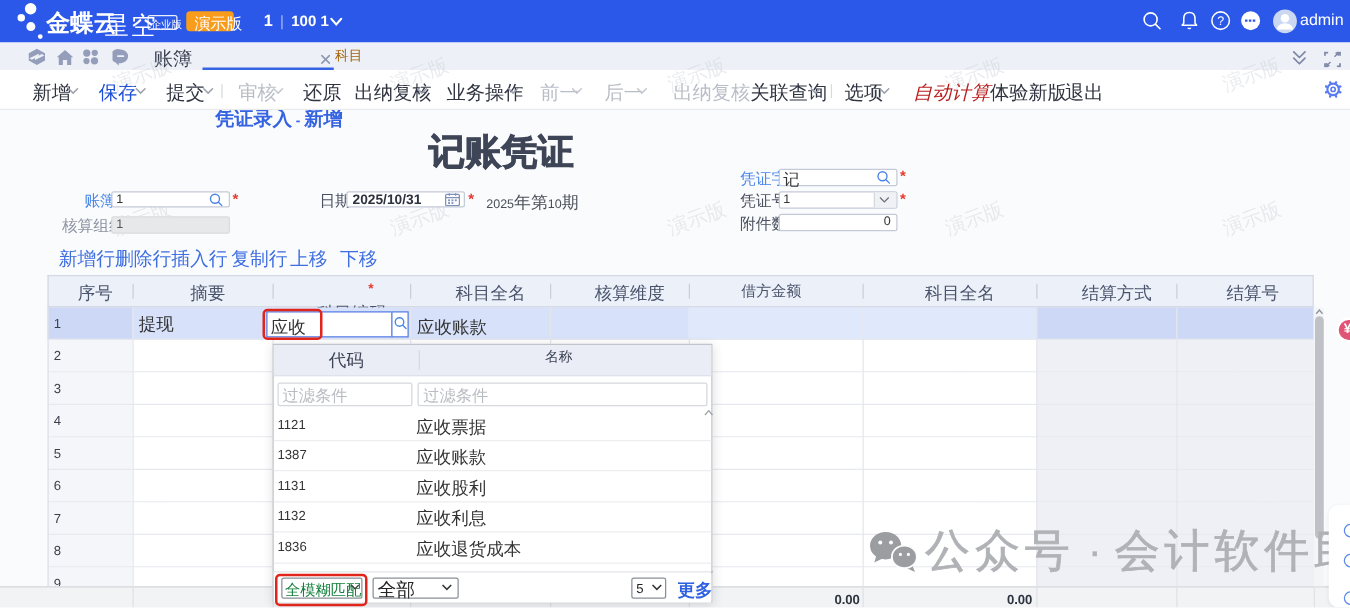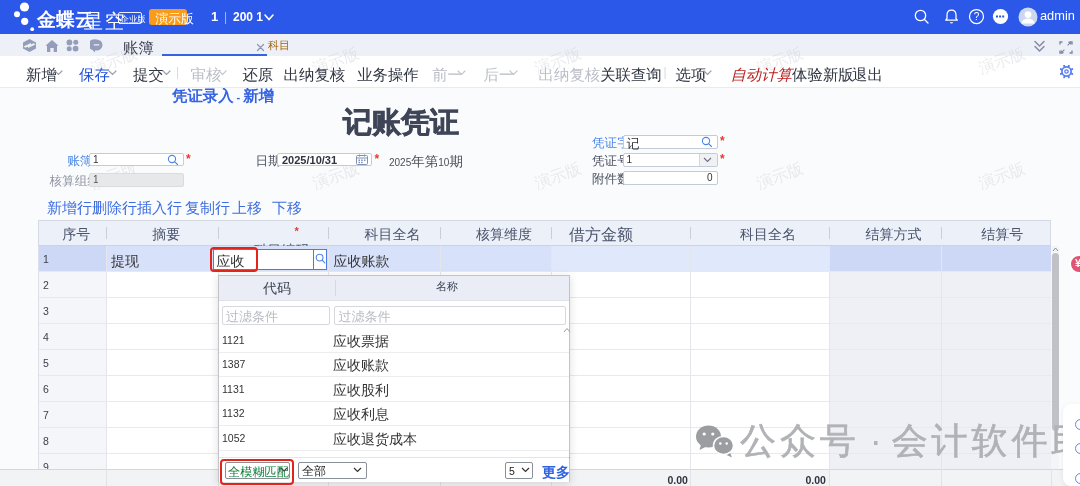--- a/index.html
+++ b/index.html
@@ -16,21 +16,21 @@
 <circle cx="24.2" cy="29.2" r="1.9" fill="#fff"></circle>
 </svg>
 <div class="abs cjk" style="left:37px;top:10px;font-size:19px;color:#fff;font-weight:700;">金蝶云</div>
 <div class="abs cjk" style="left:83px;top:10.5px;font-size:20px;color:#fff;letter-spacing:1.5px;">星空</div>
 <div class="abs" style="left:118px;top:12px;width:24px;height:12px;border:1px solid rgba(255,255,255,.9);border-radius:2px"></div>
 <div class="abs cjk" style="left:120.5px;top:14.5px;font-size:8.4px;color:#fff;">企业版</div>
 <div class="abs" style="left:149px;top:8.5px;width:38px;height:16.5px;background:#f99c1c;border-radius:3px"></div>
 <div class="abs cjk" style="left:155.5px;top:12.5px;font-size:12.8px;color:#fff;">演示版</div>
 <div class="abs cjk" style="left:211px;top:10px;font-size:13px;color:#fff;font-weight:600;">1</div>
 <div class="abs cjk" style="left:224px;top:10.5px;font-size:12px;color:#a8b9f2;">|</div>
-<div class="abs cjk" style="left:233px;top:10.5px;font-size:12px;color:#fff;font-weight:600;">200 1</div>
+<div class="abs cjk" style="left:233px;top:10.5px;font-size:12px;color:#fff;font-weight:600;">100 1</div>
 <svg class="abs" style="left:263px;top:13px" width="12" height="9">
     <path d="M2 2 L6 6.5 L10 2" stroke="#fff" stroke-width="1.6" fill="none" stroke-linecap="round"></path>
   </svg>
 <svg class="abs" style="left:913px;top:8px" width="17" height="17">
     <circle cx="7.5" cy="7.5" r="5.2" stroke="#fff" stroke-width="1.3" fill="none"></circle>
     <path d="M11.5 11.5 L15 15" stroke="#fff" stroke-width="1.3" stroke-linecap="round"></path>
   </svg>
 <svg class="abs" style="left:943px;top:8px" width="17" height="17">
     <path d="M8.5 2 C5.5 2 4 4.2 4 7 L4 10.5 L2.7 12.2 L14.3 12.2 L13 10.5 L13 7 C13 4.2 11.5 2 8.5 2 Z" stroke="#fff" stroke-width="1.25" fill="none" stroke-linejoin="round"></path>
     <path d="M6.8 14.2 a1.8 1.8 0 0 0 3.4 0" fill="#fff"></path>
@@ -218,21 +218,21 @@
 <div class="abs cjk" style="left:62.2px;top:227px;font-size:14px;color:#49536b;">序号</div>
 <div class="abs cjk" style="left:152.2px;top:227px;font-size:14px;color:#49536b;">摘要</div>
 <div class="abs" style="left:106px;top:227px;width:1px;height:12px;background:#c9ced9"></div>
 <div class="abs cjk" style="left:253.4px;top:227px;font-size:14px;color:#49536b;margin-top:16px;">科目编码</div>
 <div class="abs cjk" style="left:294.6px;top:226px;font-size:11px;color:#e23b30;font-weight:700;">*</div>
 <div class="abs" style="left:218px;top:227px;width:1px;height:12px;background:#c9ced9"></div>
 <div class="abs cjk" style="left:364.4px;top:227px;font-size:14px;color:#49536b;">科目全名</div>
 <div class="abs" style="left:328px;top:227px;width:1px;height:12px;background:#c9ced9"></div>
 <div class="abs cjk" style="left:475.9px;top:227px;font-size:14px;color:#49536b;">核算维度</div>
 <div class="abs" style="left:440px;top:227px;width:1px;height:12px;background:#c9ced9"></div>
-<div class="abs cjk" style="left:569px;top:227px;font-size:16px;color:#49536b;">借方金额</div>
+<div class="abs cjk" style="left:593px;top:227px;font-size:12px;color:#49536b;">借方金额</div>
 <div class="abs" style="left:551px;top:227px;width:1px;height:12px;background:#c9ced9"></div>
 <div class="abs cjk" style="left:739.9px;top:227px;font-size:14px;color:#49536b;">科目全名</div>
 <div class="abs" style="left:690px;top:227px;width:1px;height:12px;background:#c9ced9"></div>
 <div class="abs cjk" style="left:865.4px;top:227px;font-size:14px;color:#49536b;">结算方式</div>
 <div class="abs" style="left:829px;top:227px;width:1px;height:12px;background:#c9ced9"></div>
 <div class="abs cjk" style="left:981.3px;top:227px;font-size:14px;color:#49536b;">结算号</div>
 <div class="abs" style="left:941px;top:227px;width:1px;height:12px;background:#c9ced9"></div>
 <div class="abs" style="left:38px;top:246px;width:68px;height:26px;background:#ccd8f6"></div>
 <div class="abs" style="left:106px;top:246px;width:112px;height:26px;background:#d7e1fa"></div>
 <div class="abs" style="left:218px;top:246px;width:110px;height:26px;background:#d7e1fa"></div>
@@ -287,21 +287,21 @@
 <div class="abs" style="left:106px;top:246px;width:1px;height:223px;background:#e4e6ec"></div>
 <div class="abs" style="left:218px;top:246px;width:1px;height:223px;background:#e4e6ec"></div>
 <div class="abs" style="left:328px;top:246px;width:1px;height:223px;background:#e4e6ec"></div>
 <div class="abs" style="left:440px;top:246px;width:1px;height:223px;background:#e4e6ec"></div>
 <div class="abs" style="left:551px;top:246px;width:1px;height:223px;background:#e4e6ec"></div>
 <div class="abs" style="left:690px;top:246px;width:1px;height:223px;background:#e4e6ec"></div>
 <div class="abs" style="left:829px;top:246px;width:1px;height:223px;background:#e4e6ec"></div>
 <div class="abs" style="left:941px;top:246px;width:1px;height:223px;background:#e4e6ec"></div>
 <div class="abs" style="left:1051px;top:246px;width:1px;height:223px;background:#e4e6ec"></div>
 <div class="abs" style="left:38px;top:246px;width:1px;height:223px;background:#dde0e8"></div>
-<div class="abs cjk" style="left:111px;top:254px;font-size:14px;color:#333;">提现</div>
+<div class="abs cjk" style="left:111px;top:254px;font-size:14px;color:#333;font-family:Liberation Serif, serif;">提现</div>
 <div class="abs cjk" style="left:333.5px;top:254px;font-size:14px;color:#333;">应收账款</div>
 <div class="abs" style="left:212.5px;top:248.5px;width:101.5px;height:21px;background:#fff;border:1px solid #4f79e2"></div>
 <div class="abs" style="left:313px;top:248.5px;width:13.5px;height:21px;background:#fff;border:1px solid #4f79e2"></div>
 <div class="abs cjk" style="left:216.5px;top:253.5px;font-size:14px;color:#333;">应收</div>
 <svg class="abs" style="left:315px;top:253px" width="11" height="11">
     <circle cx="4.6" cy="4.6" r="3.4" stroke="#4a86e8" stroke-width="1.1" fill="none"></circle>
     <path d="M7.2 7.2 L9.8 9.8" stroke="#4a86e8" stroke-width="1.1" stroke-linecap="round"></path>
   </svg>
 <div class="abs" style="left:0px;top:469px;width:1080px;height:17px;background:#f2f3f5;border-top:1px solid #d4d7dc"></div>
 <div class="abs" style="left:667.5px;top:474px;font-size:10.5px;color:#2e3340;font-weight:700">0.00</div>
@@ -334,37 +334,37 @@
 <div class="abs" style="left:219px;top:351.5px;width:350px;height:1px;background:#ededf0"></div>
 <div class="abs cjk" style="left:222px;top:359.0px;font-size:10.5px;color:#333;">1387</div>
 <div class="abs cjk" style="left:333px;top:358.0px;font-size:14px;color:#333;">应收账款</div>
 <div class="abs" style="left:219px;top:376.0px;width:350px;height:1px;background:#ededf0"></div>
 <div class="abs cjk" style="left:222px;top:383.5px;font-size:10.5px;color:#333;">1131</div>
 <div class="abs cjk" style="left:333px;top:382.5px;font-size:14px;color:#333;">应收股利</div>
 <div class="abs" style="left:219px;top:400.5px;width:350px;height:1px;background:#ededf0"></div>
 <div class="abs cjk" style="left:222px;top:408.0px;font-size:10.5px;color:#333;">1132</div>
 <div class="abs cjk" style="left:333px;top:407.0px;font-size:14px;color:#333;">应收利息</div>
 <div class="abs" style="left:219px;top:425.0px;width:350px;height:1px;background:#ededf0"></div>
-<div class="abs cjk" style="left:222px;top:432.5px;font-size:10.5px;color:#333;">1052</div>
+<div class="abs cjk" style="left:222px;top:432.5px;font-size:10.5px;color:#333;">1836</div>
 <div class="abs cjk" style="left:333px;top:431.5px;font-size:14px;color:#333;">应收退货成本</div>
 <div class="abs" style="left:219px;top:449.5px;width:350px;height:1px;background:#ededf0"></div>
 <svg class="abs" style="left:563px;top:327px" width="8" height="6">
     <path d="M1 5 L4 1.5 L7 5" stroke="#9aa0a8" stroke-width="1" fill="none"></path>
   </svg>
 <svg class="abs" style="left:563px;top:456px" width="8" height="6">
     <path d="M1 1 L4 4.5 L7 1" stroke="#9aa0a8" stroke-width="1" fill="none"></path>
   </svg>
 <div class="abs" style="left:219px;top:457px;width:350px;height:24.5px;background:#fff;border-top:1px solid #e4e5e9"></div>
 <div class="abs" style="left:225px;top:461.5px;width:65px;height:17px;background:#fff;border:1px solid #8a8f98;border-radius:2px"></div>
 <div class="abs cjk" style="left:228px;top:465.5px;font-size:12.2px;color:#15803d;">全模糊匹配</div>
 <svg class="abs" style="left:280px;top:467px" width="8" height="5">
     <path d="M1 1 L4 4 L7 1" stroke="#444" stroke-width="1.1" fill="none"></path>
   </svg>
 <div class="abs" style="left:298px;top:461.5px;width:69px;height:17px;background:#fff;border:1px solid #8a8f98;border-radius:2px"></div>
-<div class="abs cjk" style="left:302px;top:465px;font-size:12px;color:#222;">全部</div>
+<div class="abs cjk" style="left:302px;top:465px;font-size:15px;color:#222;">全部</div>
 <svg class="abs" style="left:353px;top:467px" width="9" height="6">
     <path d="M1 1 L4.5 4.5 L8 1" stroke="#333" stroke-width="1.2" fill="none"></path>
   </svg>
 <div class="abs" style="left:505px;top:461.5px;width:28px;height:17px;background:#fff;border:1px solid #8a8f98;border-radius:2px"></div>
 <div class="abs" style="left:509px;top:464.5px;font-size:10.5px;color:#222">5</div>
 <svg class="abs" style="left:521px;top:467px" width="9" height="6">
     <path d="M1 1 L4.5 4.5 L8 1" stroke="#333" stroke-width="1.2" fill="none"></path>
   </svg>
 <div class="abs cjk" style="left:542px;top:465px;font-size:14px;color:#2f62e0;font-weight:700;">更多</div>
 <div class="abs" style="left:210px;top:247px;width:47.5px;height:24.5px;border:2.5px solid #e1251b;border-radius:4px"></div>

